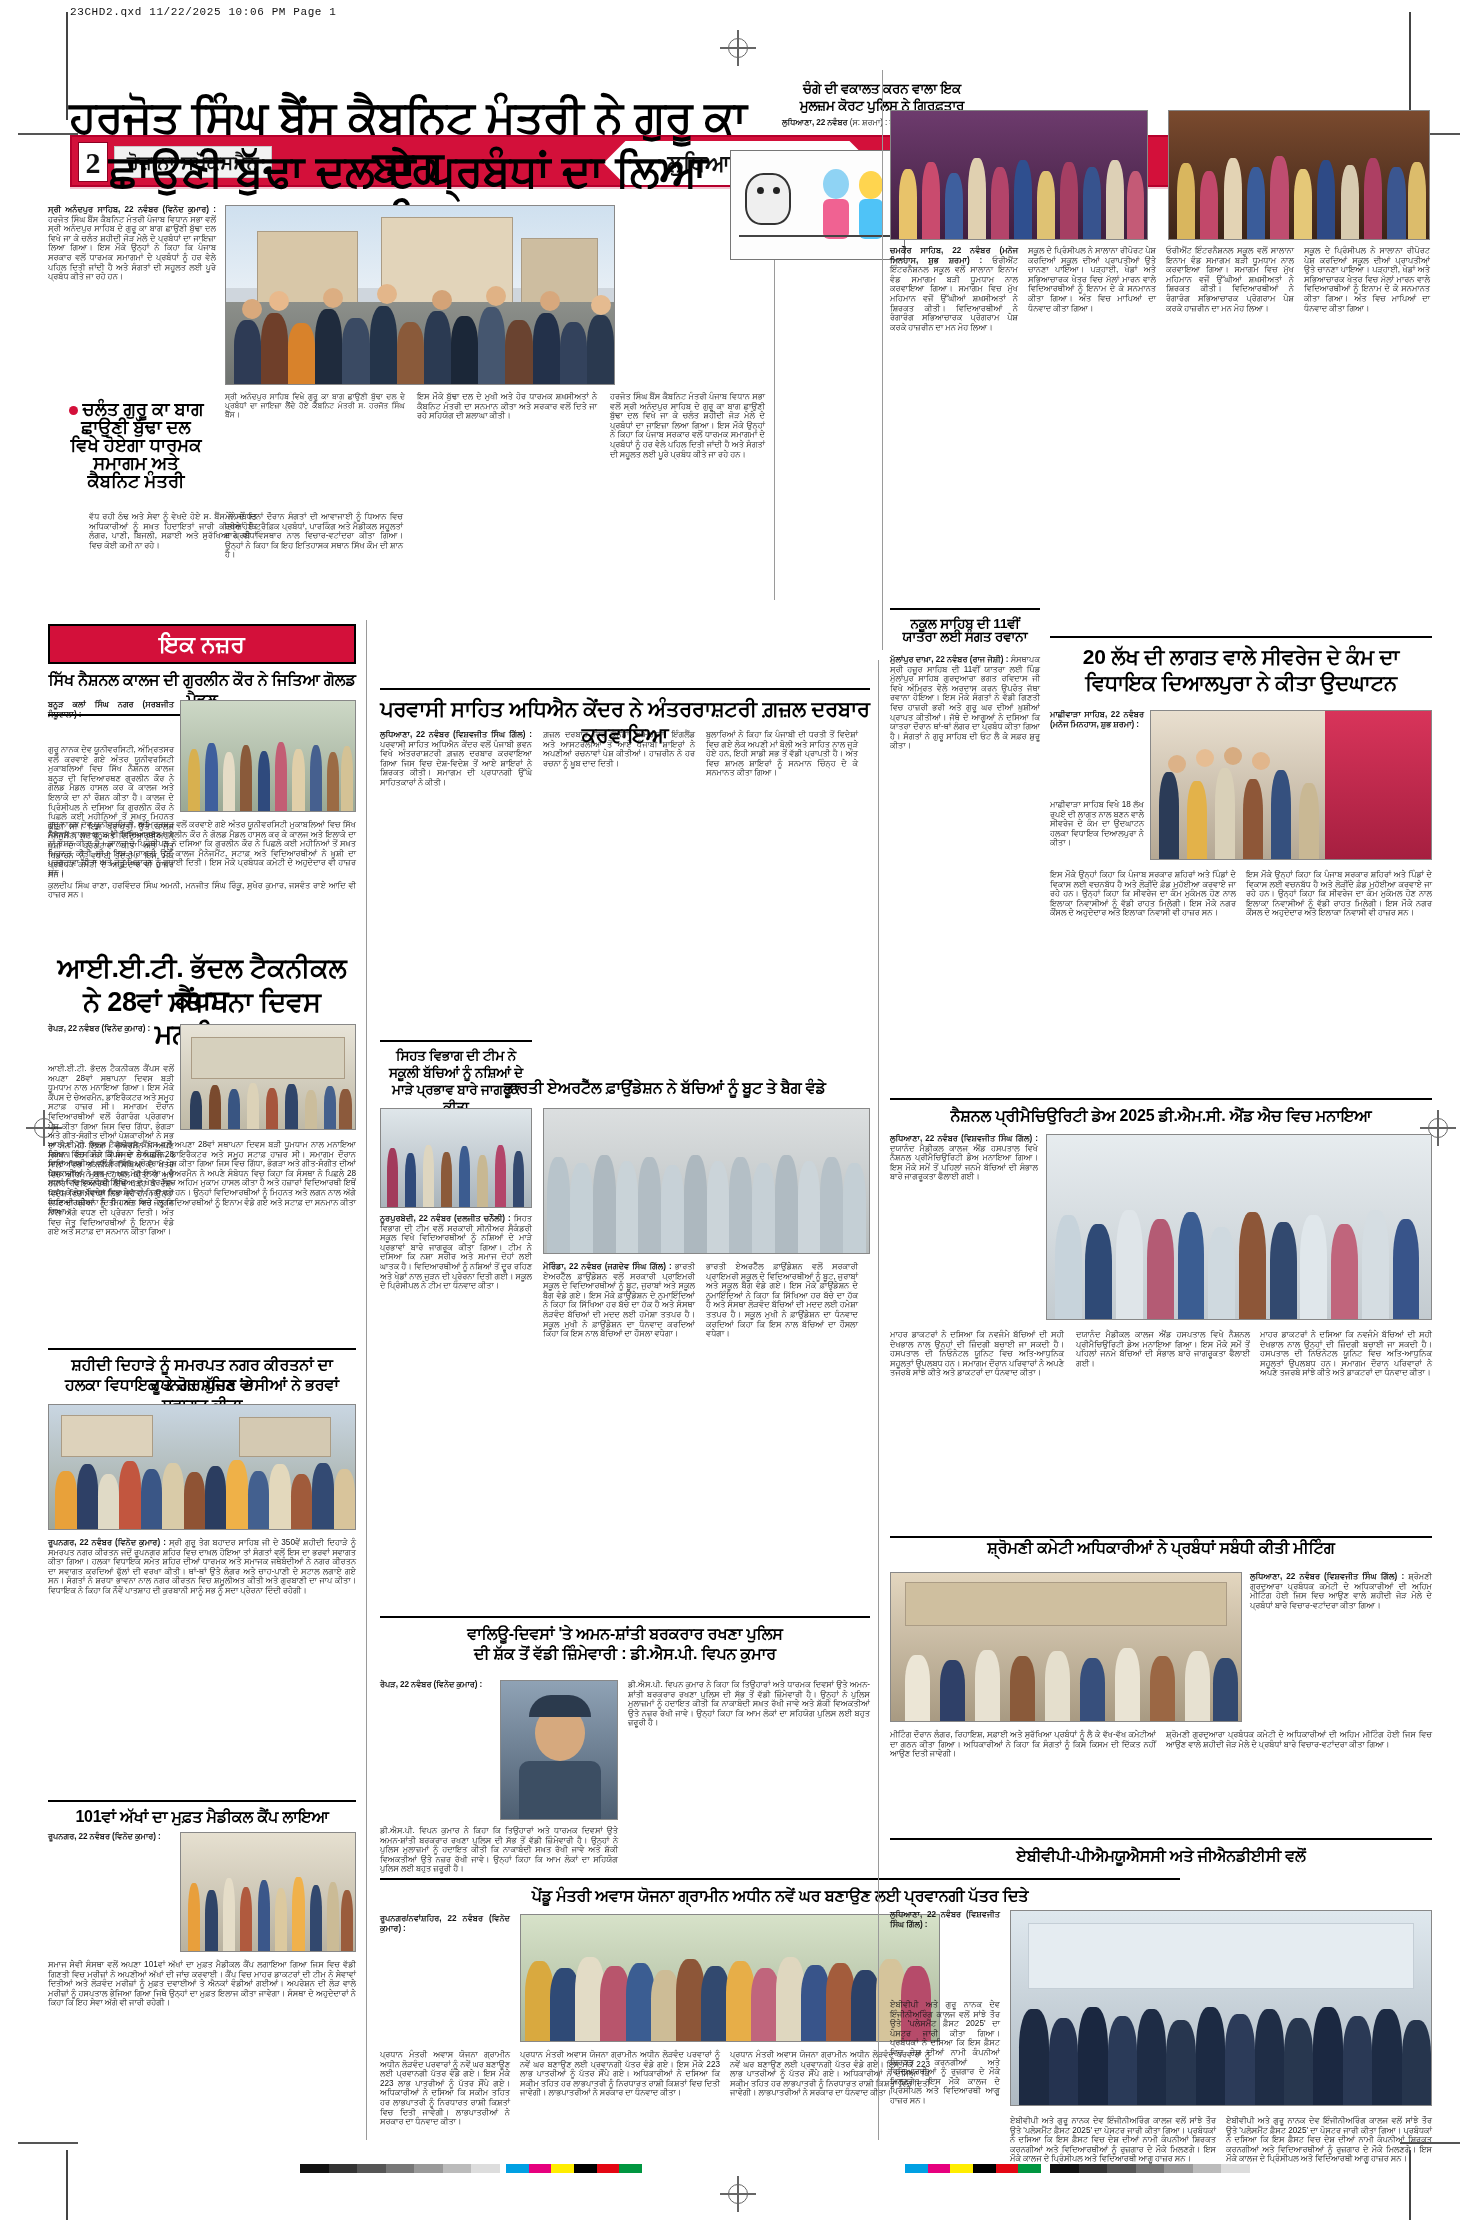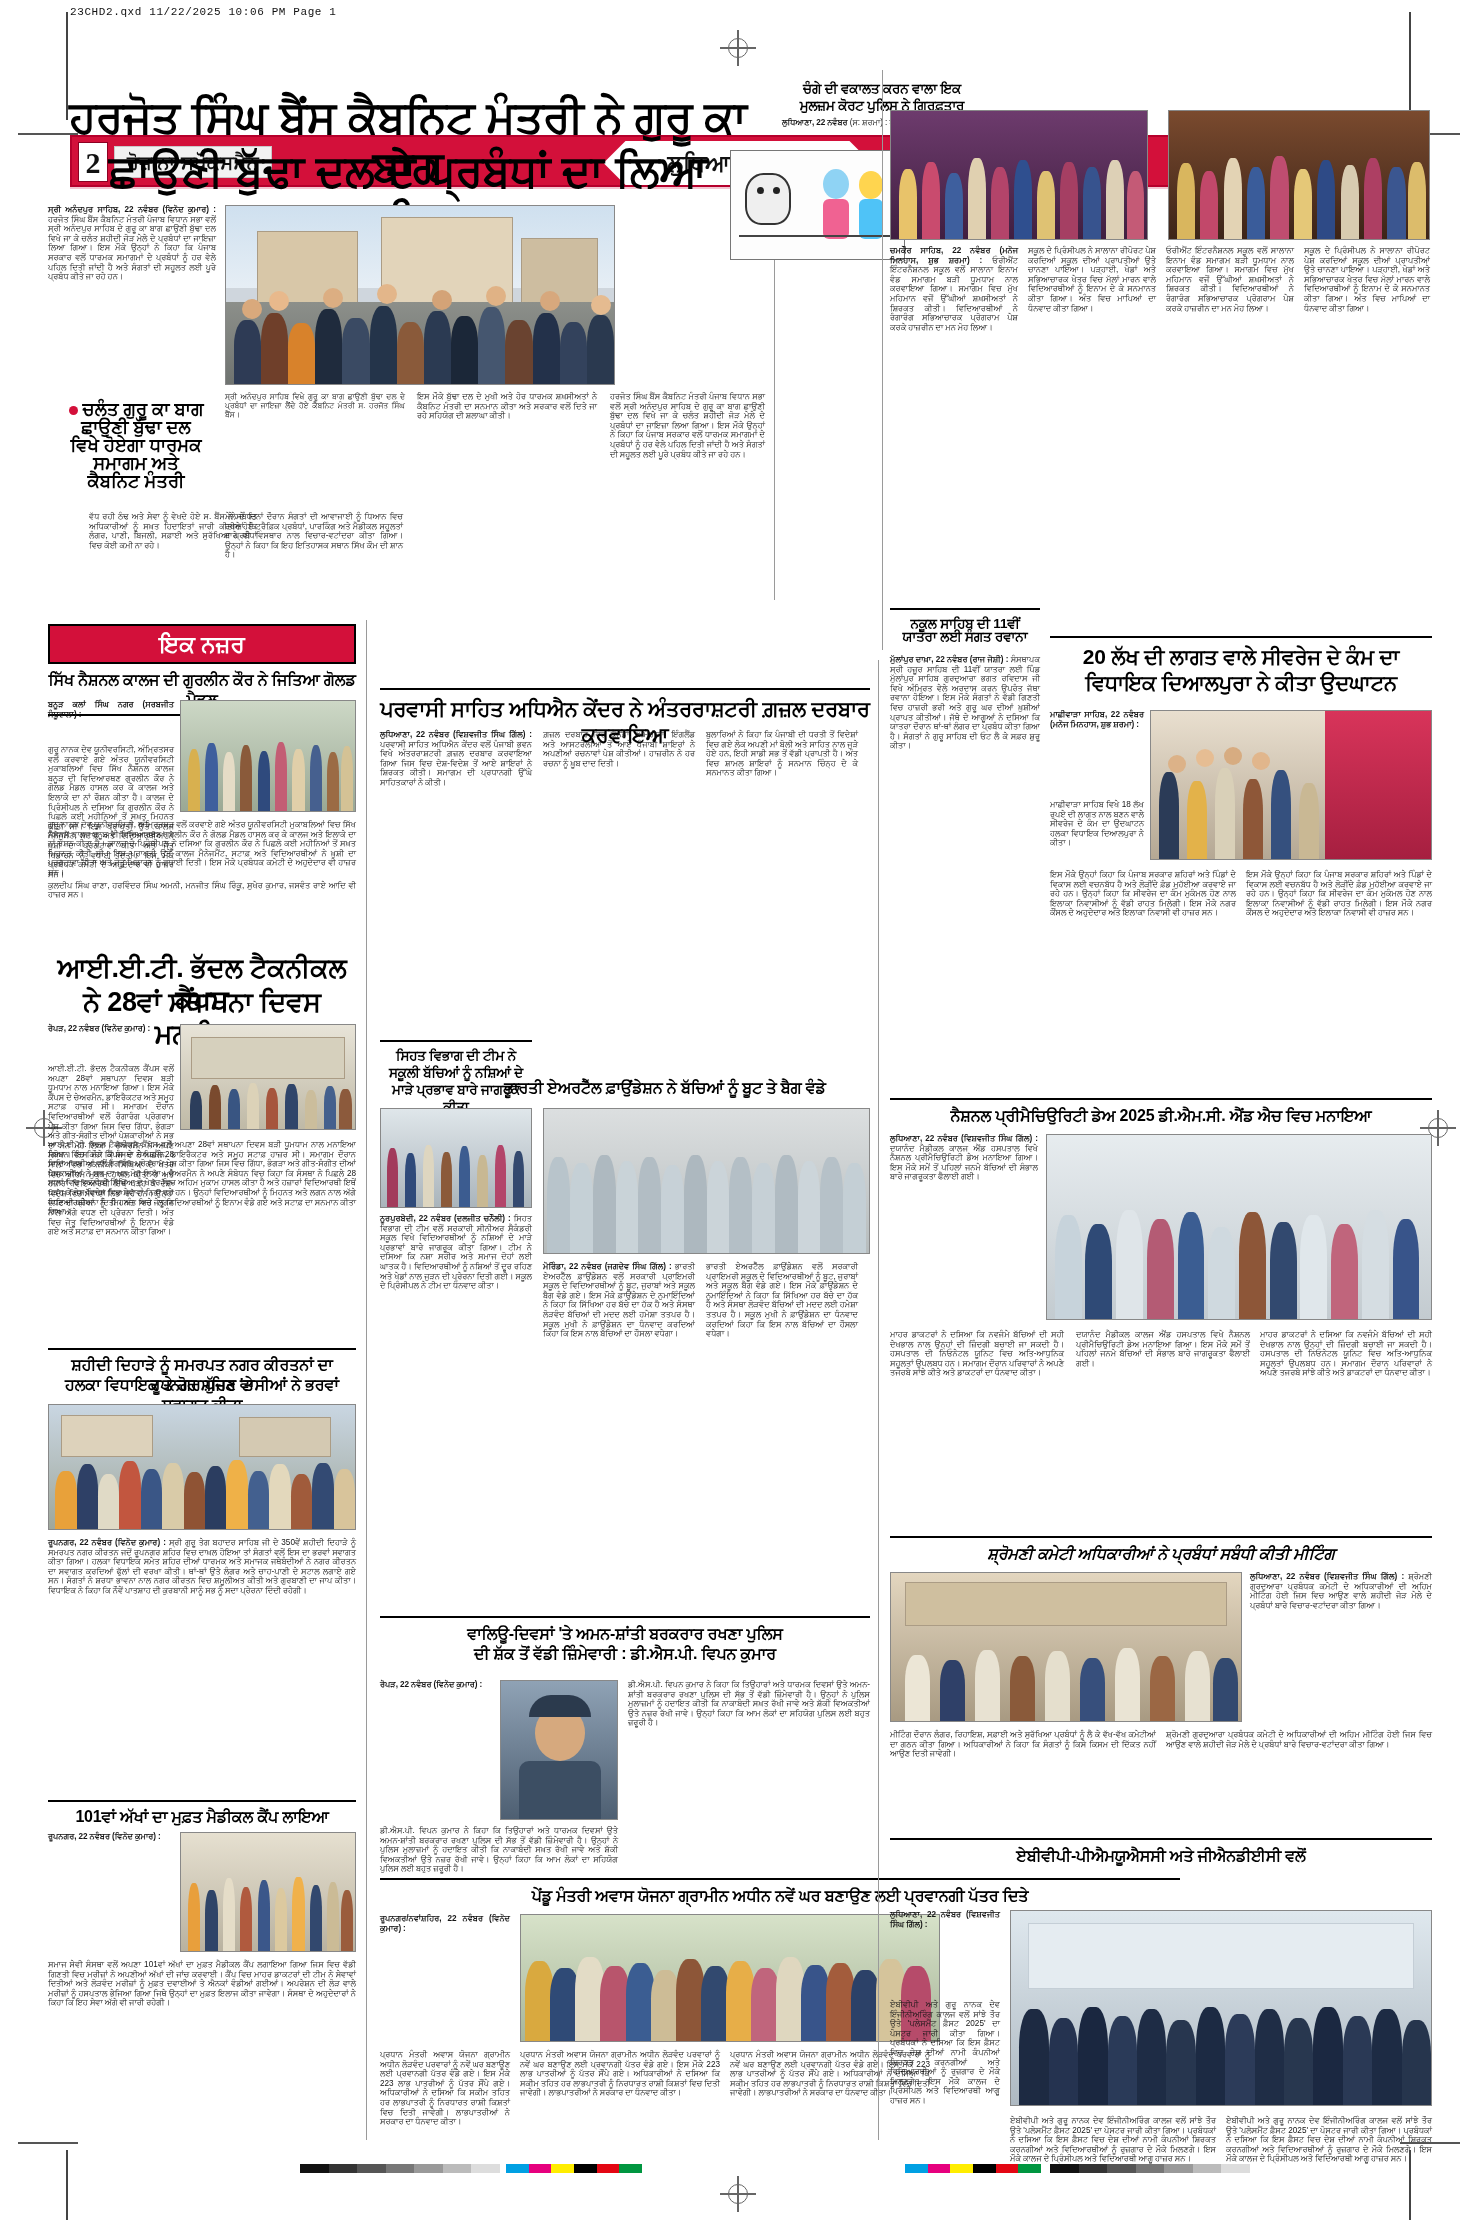--- a/index.html
+++ b/index.html
@@ -576,21 +576,21 @@
   <div class="col body-text" style="left:890px; top:1330px; width:174px;">
     <p>ਮਾਹਰ ਡਾਕਟਰਾਂ ਨੇ ਦਸਿਆ ਕਿ ਨਵਜੰਮੇ ਬੱਚਿਆਂ ਦੀ ਸਹੀ ਦੇਖਭਾਲ ਨਾਲ ਉਨ੍ਹਾਂ ਦੀ ਜ਼ਿੰਦਗੀ ਬਚਾਈ ਜਾ ਸਕਦੀ ਹੈ। ਹਸਪਤਾਲ ਦੀ ਨਿਓਨੇਟਲ ਯੂਨਿਟ ਵਿਚ ਅਤਿ-ਆਧੁਨਿਕ ਸਹੂਲਤਾਂ ਉਪਲਬਧ ਹਨ। ਸਮਾਗਮ ਦੌਰਾਨ ਪਰਿਵਾਰਾਂ ਨੇ ਅਪਣੇ ਤਜਰਬੇ ਸਾਂਝੇ ਕੀਤੇ ਅਤੇ ਡਾਕਟਰਾਂ ਦਾ ਧੰਨਵਾਦ ਕੀਤਾ।</p>
   </div>
   <div class="col body-text" style="left:1076px; top:1330px; width:174px;">
     <p>ਦਯਾਨੰਦ ਮੈਡੀਕਲ ਕਾਲਜ ਐਂਡ ਹਸਪਤਾਲ ਵਿਖੇ ਨੈਸ਼ਨਲ ਪ੍ਰੀਮੈਚਿਉਰਿਟੀ ਡੇਅ ਮਨਾਇਆ ਗਿਆ। ਇਸ ਮੌਕੇ ਸਮੇਂ ਤੋਂ ਪਹਿਲਾਂ ਜਨਮੇ ਬੱਚਿਆਂ ਦੀ ਸੰਭਾਲ ਬਾਰੇ ਜਾਗਰੂਕਤਾ ਫੈਲਾਈ ਗਈ।</p>
   </div>
   <div class="col body-text" style="left:1260px; top:1330px; width:172px;">
     <p>ਮਾਹਰ ਡਾਕਟਰਾਂ ਨੇ ਦਸਿਆ ਕਿ ਨਵਜੰਮੇ ਬੱਚਿਆਂ ਦੀ ਸਹੀ ਦੇਖਭਾਲ ਨਾਲ ਉਨ੍ਹਾਂ ਦੀ ਜ਼ਿੰਦਗੀ ਬਚਾਈ ਜਾ ਸਕਦੀ ਹੈ। ਹਸਪਤਾਲ ਦੀ ਨਿਓਨੇਟਲ ਯੂਨਿਟ ਵਿਚ ਅਤਿ-ਆਧੁਨਿਕ ਸਹੂਲਤਾਂ ਉਪਲਬਧ ਹਨ। ਸਮਾਗਮ ਦੌਰਾਨ ਪਰਿਵਾਰਾਂ ਨੇ ਅਪਣੇ ਤਜਰਬੇ ਸਾਂਝੇ ਕੀਤੇ ਅਤੇ ਡਾਕਟਰਾਂ ਦਾ ਧੰਨਵਾਦ ਕੀਤਾ।</p>
   </div>
 
-  <div class="col hl hl-sm rule-top" style="left:890px; top:1536px; width:542px; padding-top:6px;font-style:italic;">ਸ਼੍ਰੋਮਣੀ ਕਮੇਟੀ ਅਧਿਕਾਰੀਆਂ ਨੇ ਪ੍ਰਬੰਧਾਂ ਸਬੰਧੀ ਕੀਤੀ ਮੀਟਿੰਗ</div>
+  <div class="col hl hl-sm rule-top" style="left:890px; top:1536px; width:542px; ">ਸ਼੍ਰੋਮਣੀ ਕਮੇਟੀ ਅਧਿਕਾਰੀਆਂ ਨੇ ਪ੍ਰਬੰਧਾਂ ਸਬੰਧੀ ਕੀਤੀ ਮੀਟਿੰਗ</div>
   <div class="photo" style="left:890px; top:1572px; width:352px; height:150px;">
     <div style="position:absolute;inset:0;background:linear-gradient(180deg,#e3d6bf 0%,#a89a82 100%);"></div>
     <div class="bld" style="left:4%; top:6%; width:92%; height:30%; background:#cfbf9f;"></div>
     <div class="crowd" style="height:56%;">
       <i style="left:4%;  height:80%; background:#ece6d6;"></i>
       <i style="left:14%; height:74%; background:#2f4068;"></i>
       <i style="left:24%; height:86%; background:#e8e2d2;"></i>
       <i style="left:34%; height:78%; background:#8a5a3a;"></i>
       <i style="left:44%; height:84%; background:#e5dfcd;"></i>
       <i style="left:54%; height:76%; background:#374f7c;"></i>

